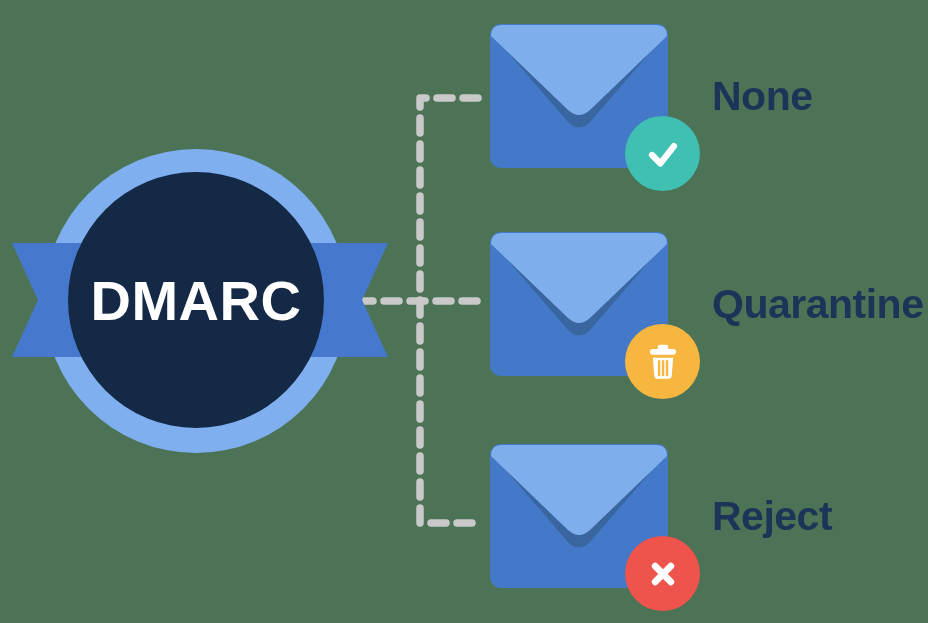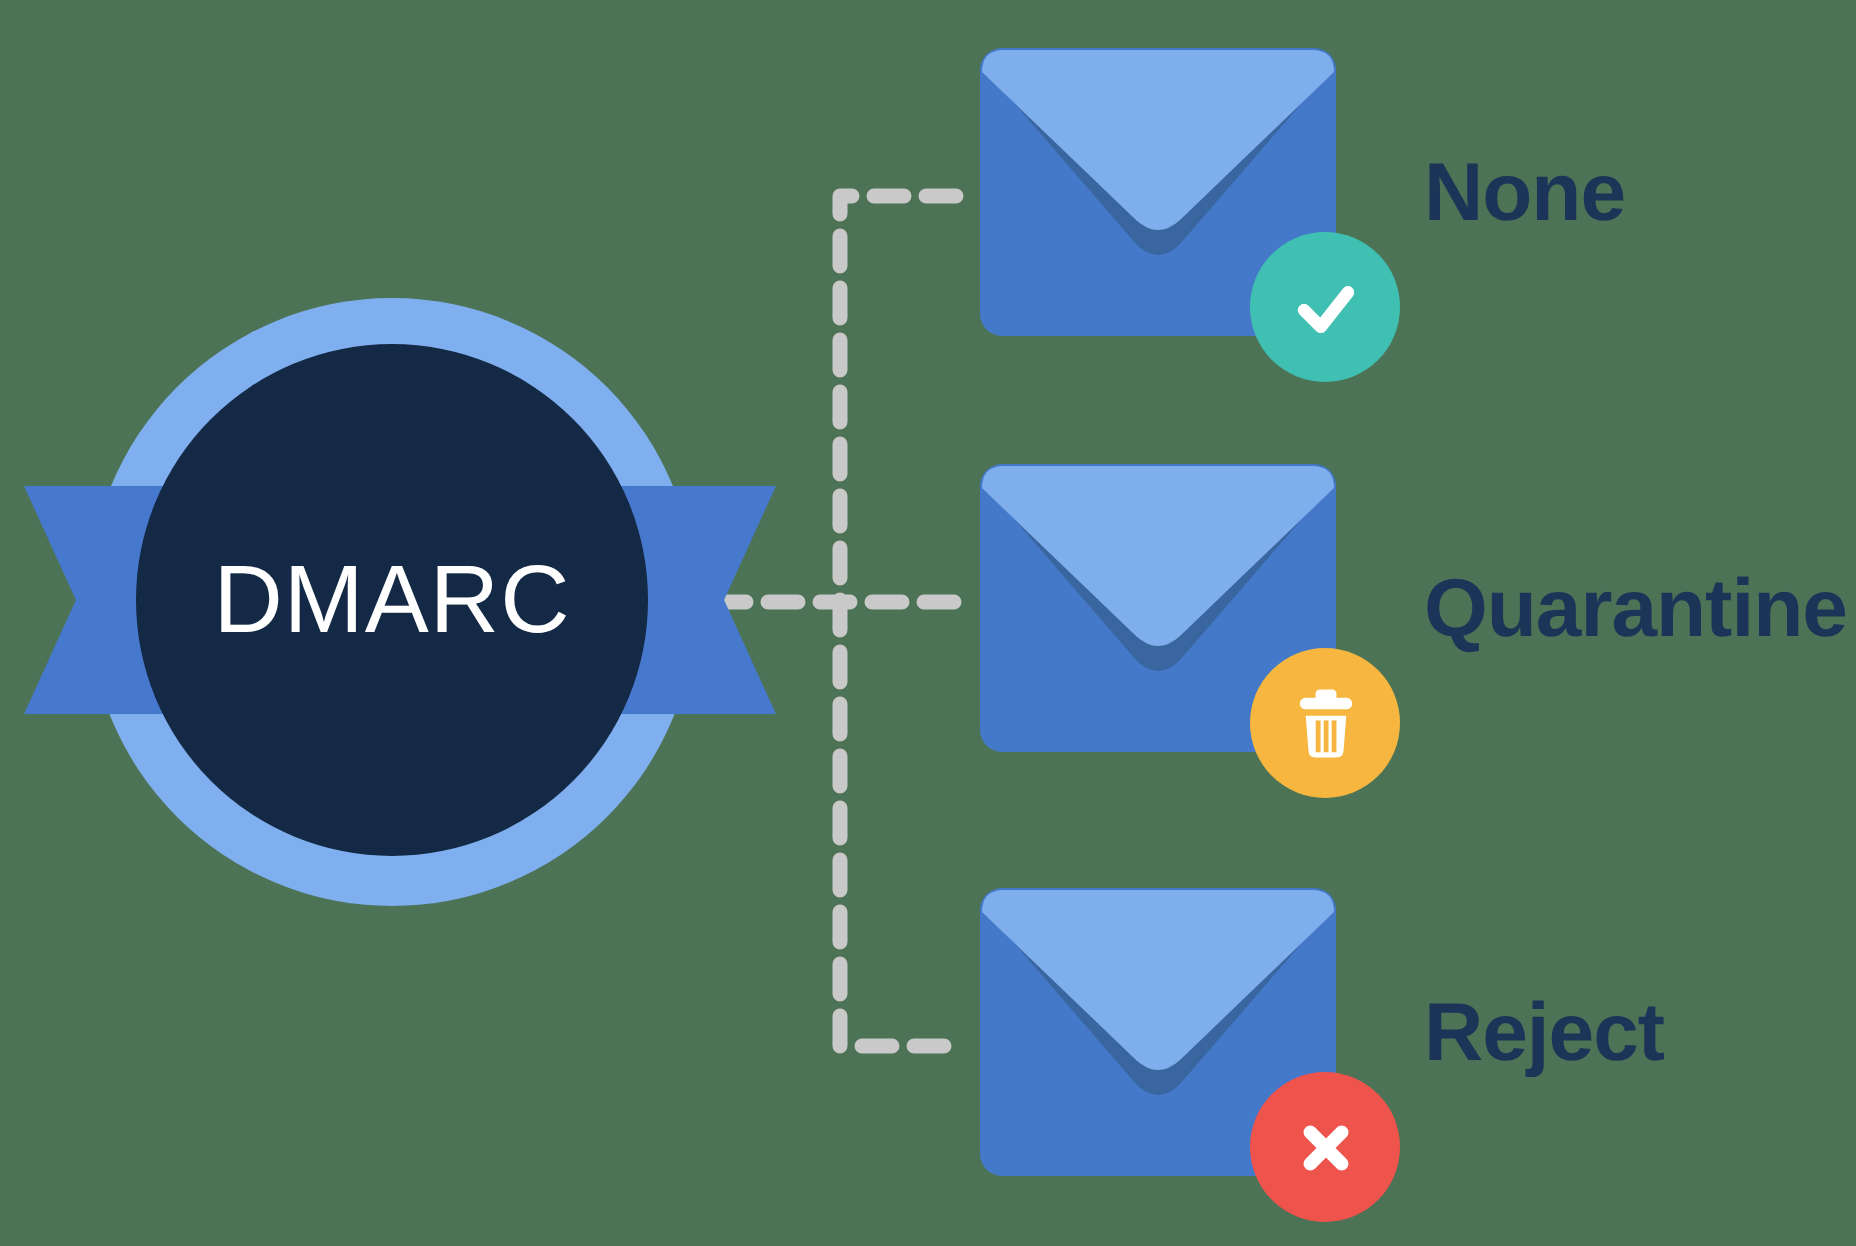--- a/index.html
+++ b/index.html
@@ -33,22 +33,22 @@
     width: 256px; height: 256px;
     border-radius: 50%;
     z-index: 3;
     display: flex;
     flex-direction: column;
     align-items: center;
     justify-content: center;
   }
   .badge-core .title {
     color: #ffffff;
-    font-size: 48px;
-    font-weight: 400;
+    font-size: 56px;
+    font-weight: 700;
     line-height: 57px;
     text-align: center;
     letter-spacing: 0.5px;
   }
 
   
   #connectors {
     position: absolute;
     left: 0; top: 0;
     width: 928px; height: 623px;

